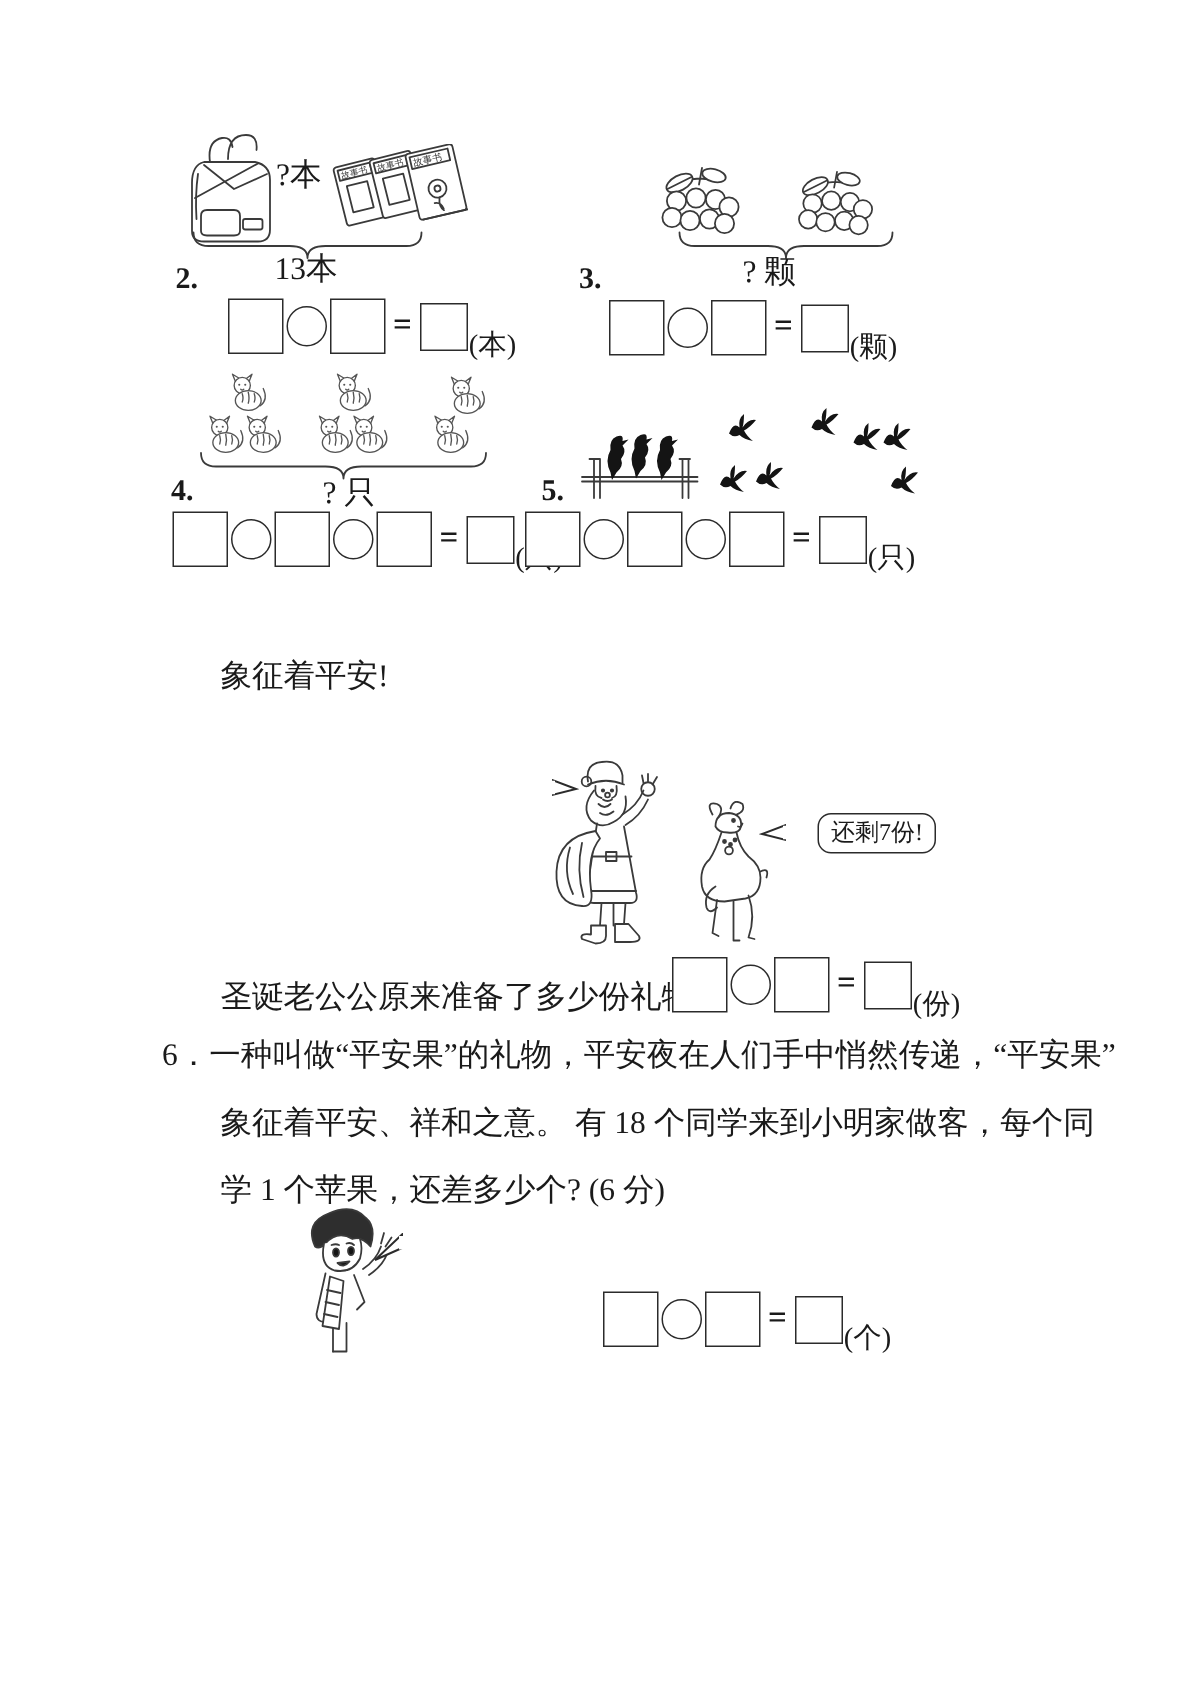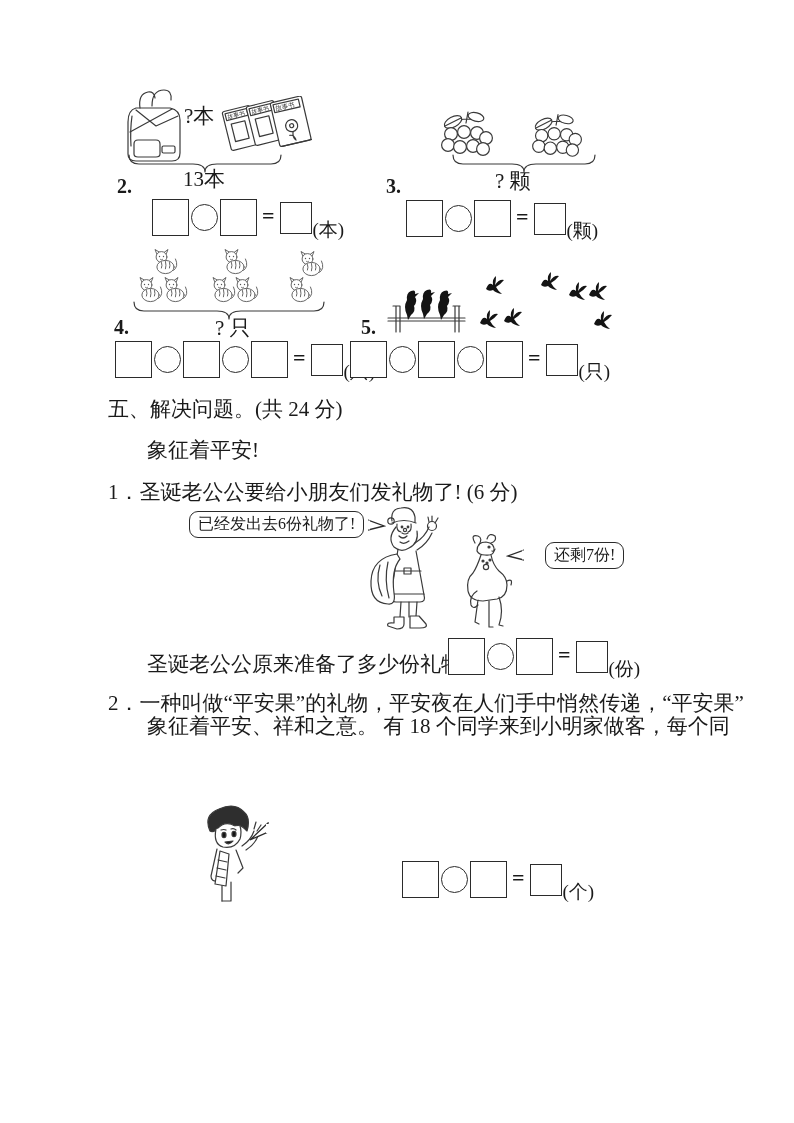--- a/index.html
+++ b/index.html
@@ -189,26 +189,23 @@
     <div class="sq"></div>
     <div class="ci"></div>
     <div class="sq"></div>
     <div class="ci"></div>
     <div class="sq"></div>
     <span class="eqsign">=</span>
     <div class="ans"></div>
     <span class="unit">(只)</span>
   </div>
 
-  <div class="abs zh" style="left:108px;top:396px">五、解决问题。(共 24 分)</div>
   <div class="abs zh" style="left:147px;top:437px">象征着平安!</div>
 
-  <div class="abs zh" style="left:108px;top:479px">1．圣诞老公公要给小朋友们发礼物了! (6 分)</div>
-
-  <div class="bubble" style="left:189px;top:511px">已经发出去6份礼物了!</div>
+
   <svg class="abs" style="left:368px;top:517px;z-index:3" width="18" height="18" viewBox="0 0 18 18">
     <polygon points="0,3 16,9 0,13" fill="#fff" stroke="#2b2b2b" stroke-width="1.3"></polygon>
     <rect x="-1" y="3.5" width="3" height="9" fill="#fff"></rect>
   </svg>
 
   <svg class="abs" style="left:358px;top:504px" width="90" height="132" viewBox="0 0 90 132">
     <g class="ink">
       <path d="M34,17 Q32,5 43,4 Q55,2 57,13 L57,18"></path>
       <circle cx="33" cy="17" r="3.2"></circle>
       <path d="M34,19 Q46,14 58,19"></path>
@@ -258,22 +255,23 @@
   <div class="abs zh" style="left:147px;top:651px">圣诞老公公原来准备了多少份礼物?</div>
   <div class="eq" style="left:448px;top:638px">
     <div class="sq"></div>
     <div class="ci"></div>
     <div class="sq"></div>
     <span class="eqsign">=</span>
     <div class="ans"></div>
     <span class="unit">(份)</span>
   </div>
 
-  <div class="abs zh" style="left:108px;top:690px">2．一种叫做“平安果”的礼物，平安夜在人们手中悄然传递，“平安果”</div>
-  <div class="abs zh" style="left:147px;top:713px">象征着平安、祥和之意。 有 18 个同学来到小明家做客，每个同</div>
+  <div class="abs zh" style="left:108px;top:690px">6．一种叫做“平安果”的礼物，平安夜在人们手中悄然传递，“平安果”</div>
+  <div class="abs zh" style="left:147px;top:735px">象征着平安、祥和之意。 有 18 个同学来到小明家做客，每个同</div>
+  <div class="abs zh" style="left:147px;top:780px">学 1 个苹果，还差多少个? (6 分)</div>
 
   <svg class="abs" style="left:201px;top:804px" width="64" height="102" viewBox="0 0 64 102">
     <g class="ink">
       <path d="M9,27 Q2,11 18,5 Q34,-2 43,8 Q50,14 46,27 Q40,20 34,22 Q24,16 16,25 Q12,29 9,27 Z" fill="#2e2e2e"></path>
       <path d="M15,25 Q12,40 22,43 Q34,45 39,35 Q41,28 39,22" fill="#fff"></path>
       <ellipse cx="23" cy="31" rx="2" ry="2.7" fill="#141414"></ellipse>
       <ellipse cx="33" cy="30" rx="2" ry="2.7" fill="#141414"></ellipse>
       <path d="M20,26 Q23,25 25,26 M30,25 Q33,24 35,26"></path>
       <path d="M24,38 Q28,42 32,37 Z" fill="#141414"></path>
       <path d="M41,42 Q50,36 53,27 M45,46 Q54,40 57,32"></path>

